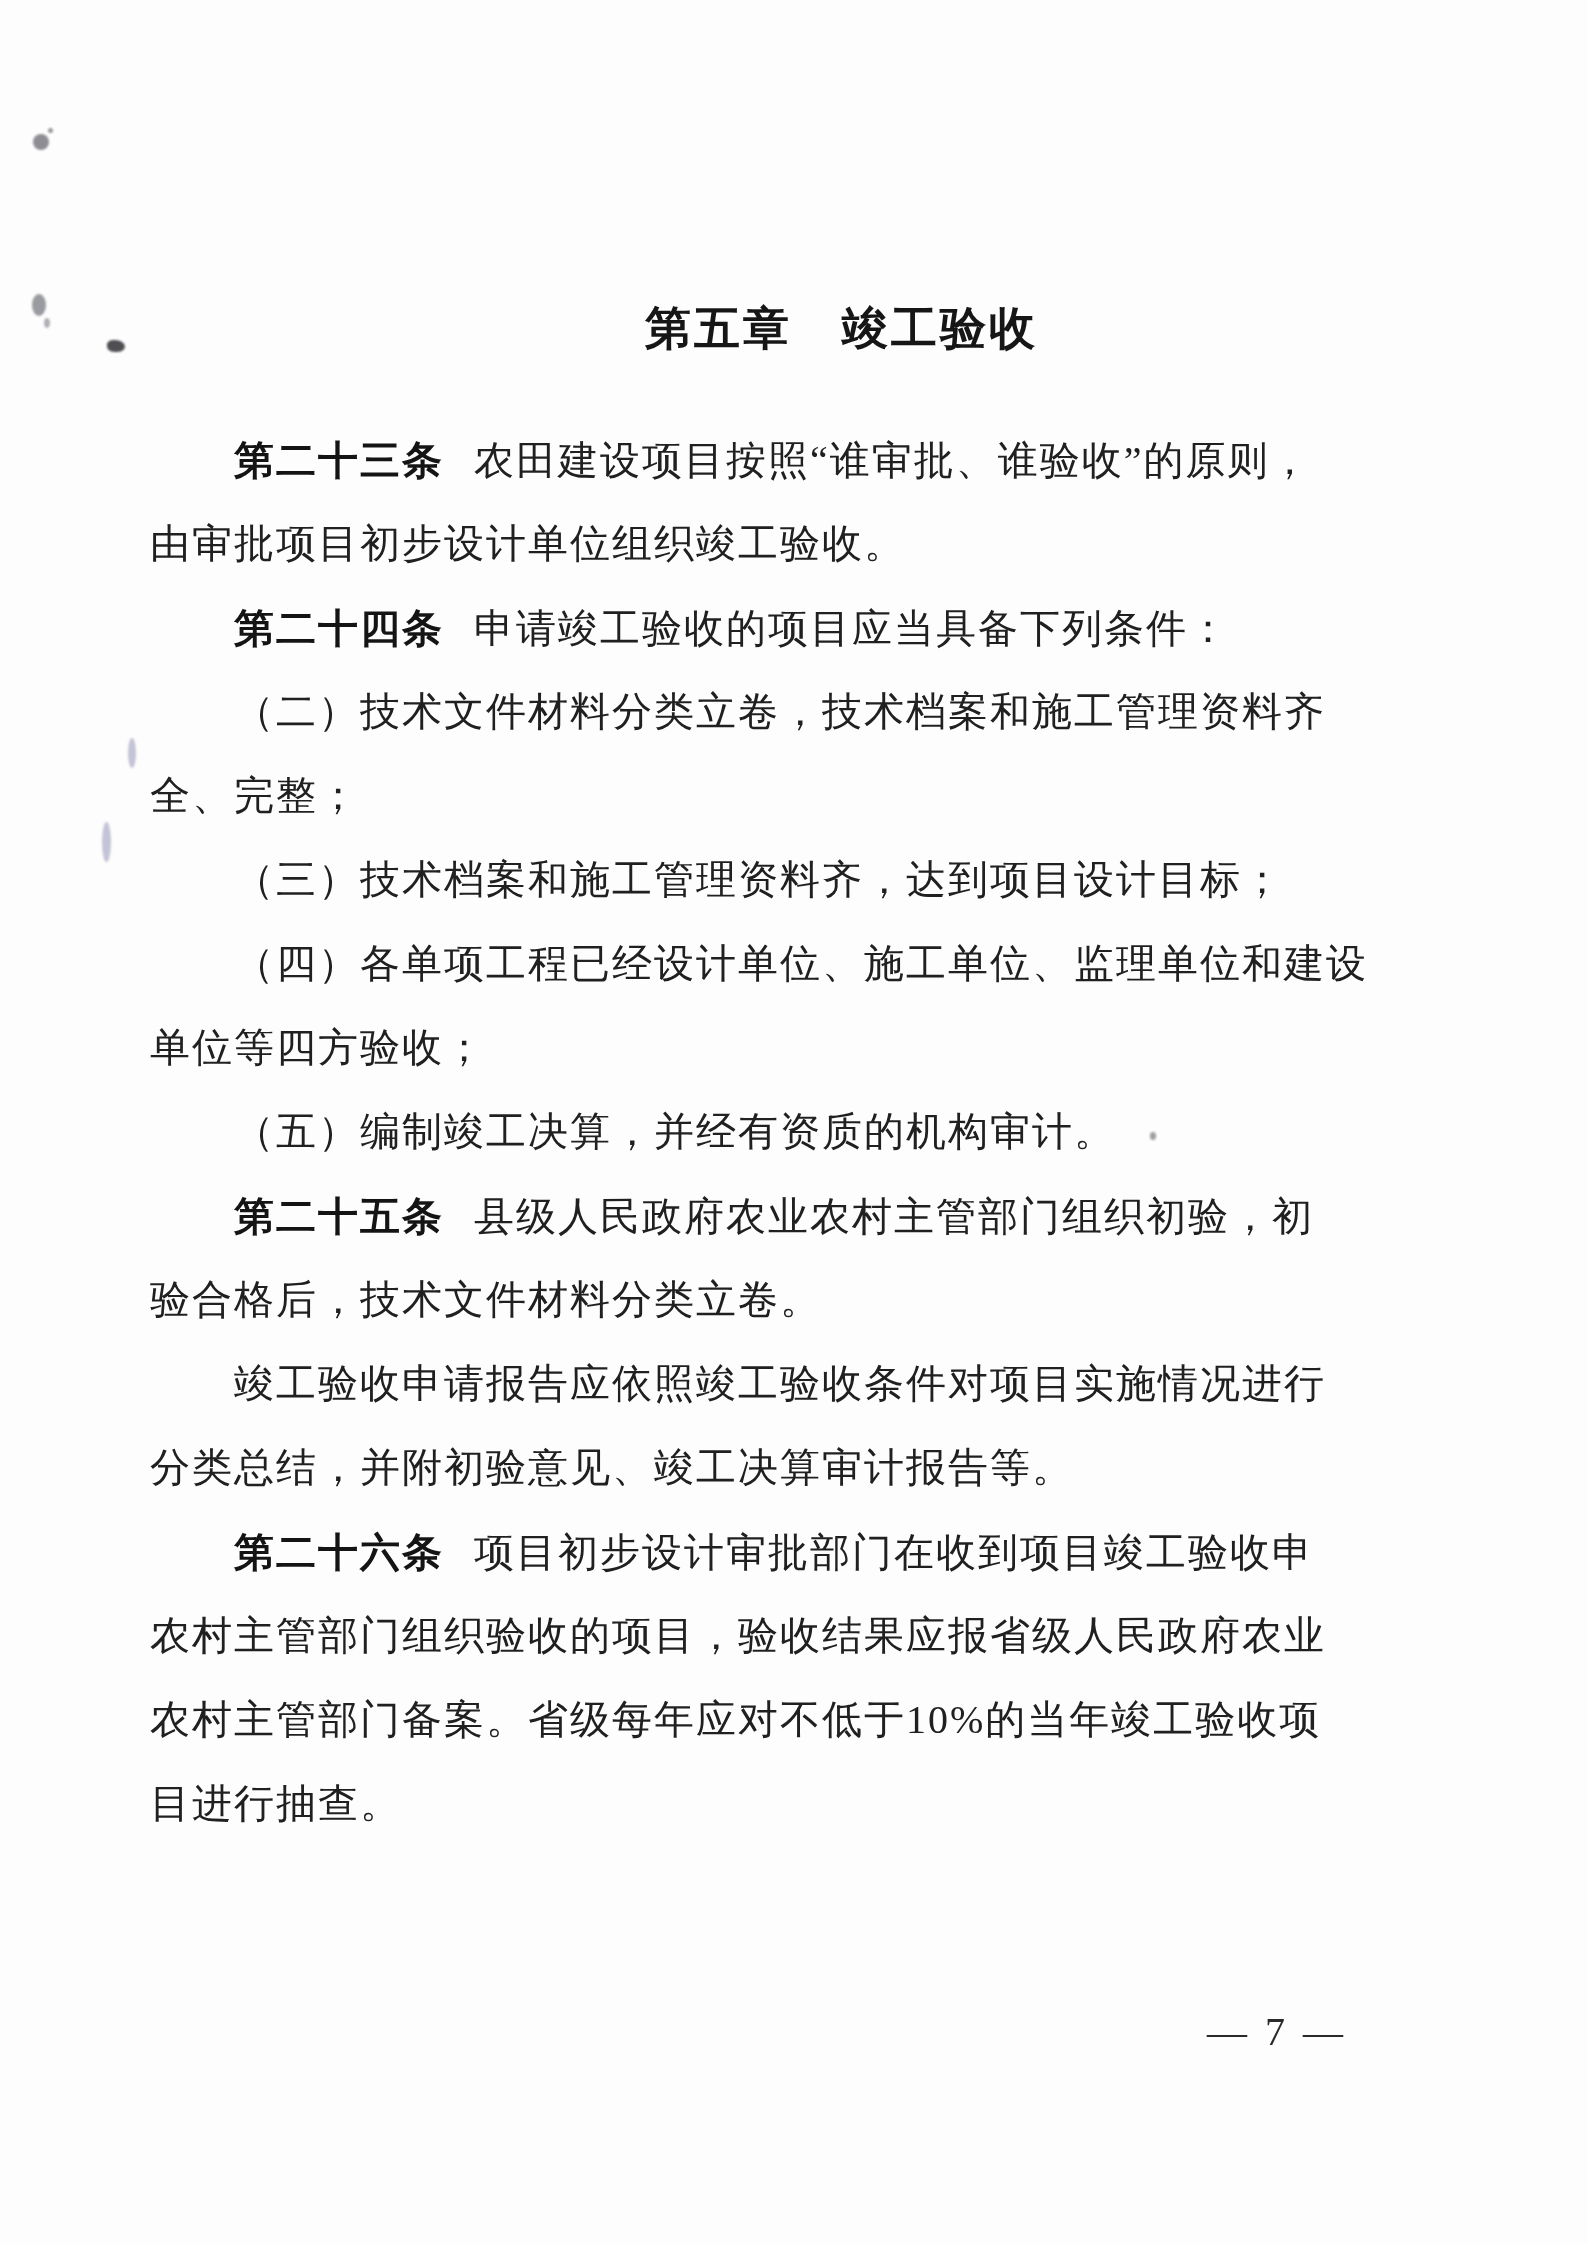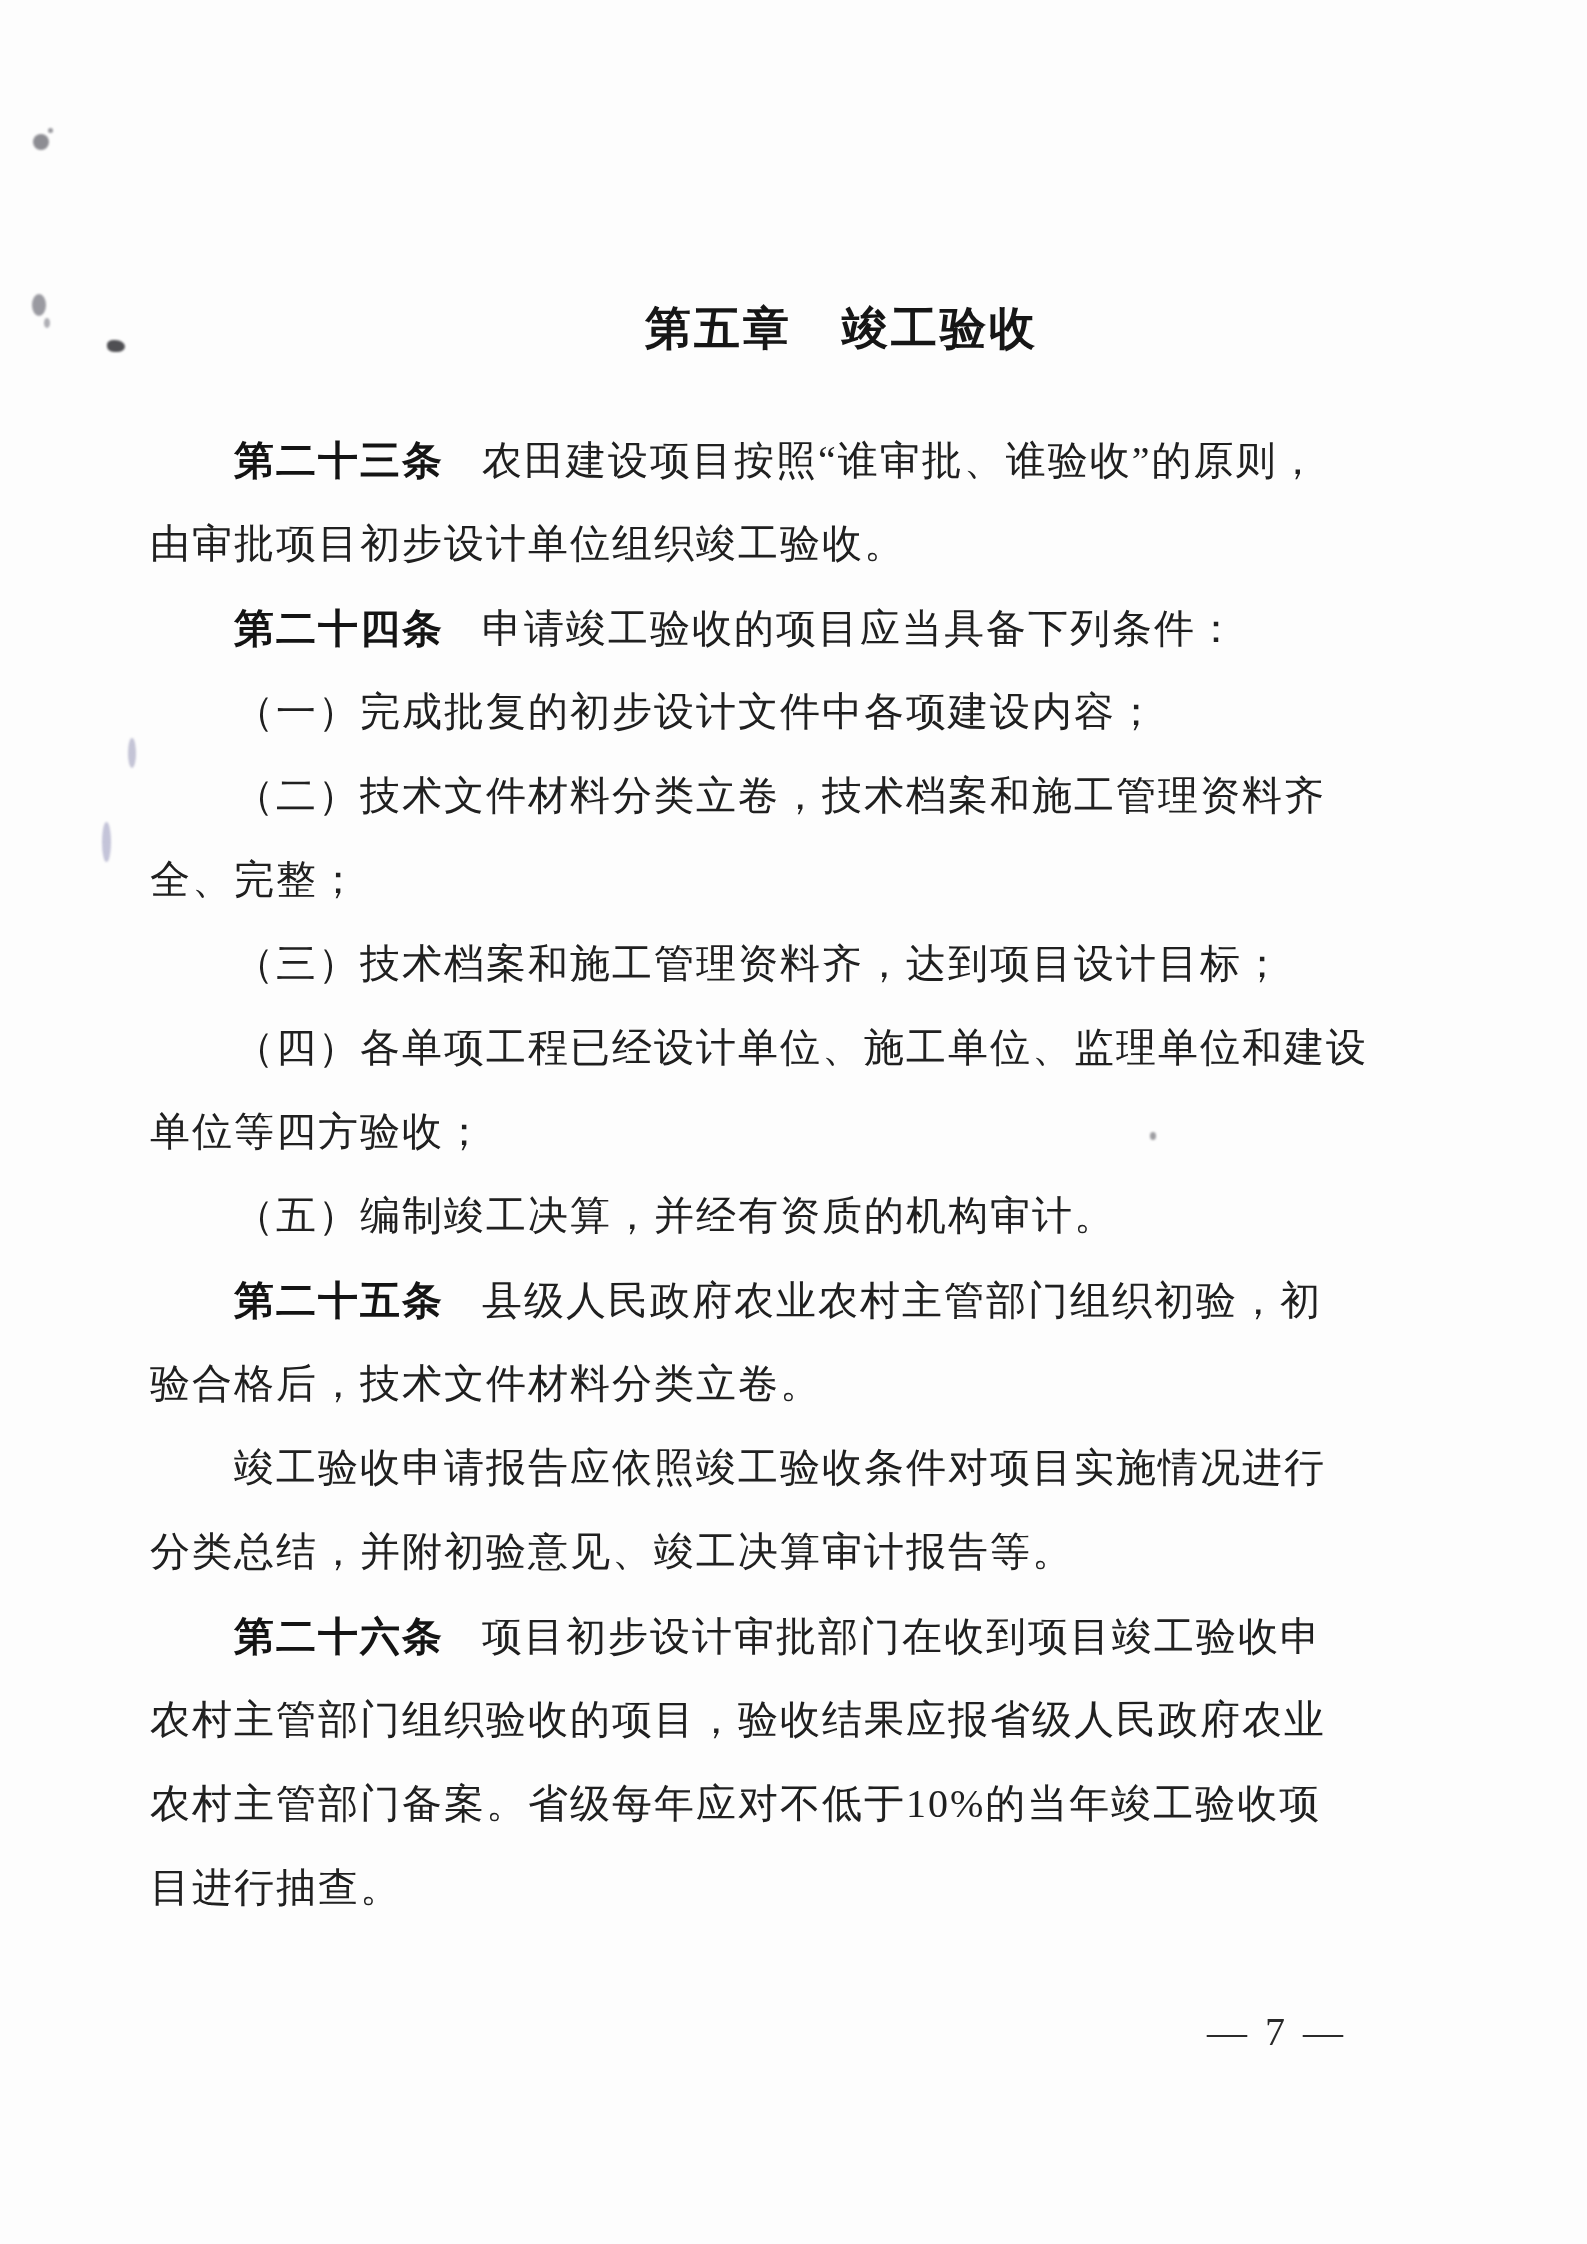--- a/index.html
+++ b/index.html
@@ -46,21 +46,21 @@
     white-space: nowrap;
     color: #202020;
   }
   .line.indent {
     padding-left: 84px;
   }
   .article-num {
     font-family: "Liberation Sans", sans-serif;
     font-weight: 700;
     color: #141414;
-    margin-right: 38px;
+    margin-right: 30px;
   }
   .body-text {
     font-family: "Liberation Serif", serif;
   }
   .page-footer {
     position: absolute;
     top: 2008px;
     right: 240px;
     font-size: 40px;
     letter-spacing: 4px;
@@ -98,21 +98,20 @@
 
   <div class="doc-title">
     <span>第五章</span>
     <span>竣工验收</span>
   </div>
 
   <div class="doc-body">
       <div class="line indent"><span class="article-num">第二十三条</span><span class="body-text">农田建设项目按照“谁审批、谁验收”的原则，</span></div>
       <div class="line"><span class="body-text">由审批项目初步设计单位组织竣工验收。</span></div>
       <div class="line indent"><span class="article-num">第二十四条</span><span class="body-text">申请竣工验收的项目应当具备下列条件：</span></div>
-      <div class="line indent"><span class="body-text">（一）完成批复的初步设计文件中各项建设内容；</span></div>
       <div class="line indent"><span class="body-text">（二）技术文件材料分类立卷，技术档案和施工管理资料齐</span></div>
       <div class="line"><span class="body-text">全、完整；</span></div>
       <div class="line indent"><span class="body-text">（三）技术档案和施工管理资料齐，达到项目设计目标；</span></div>
       <div class="line indent"><span class="body-text">（四）各单项工程已经设计单位、施工单位、监理单位和建设</span></div>
       <div class="line"><span class="body-text">单位等四方验收；</span></div>
       <div class="line indent"><span class="body-text">（五）编制竣工决算，并经有资质的机构审计。</span></div>
       <div class="line indent"><span class="article-num">第二十五条</span><span class="body-text">县级人民政府农业农村主管部门组织初验，初</span></div>
       <div class="line"><span class="body-text">验合格后，技术文件材料分类立卷。</span></div>
       <div class="line indent"><span class="body-text">竣工验收申请报告应依照竣工验收条件对项目实施情况进行</span></div>
       <div class="line"><span class="body-text">分类总结，并附初验意见、竣工决算审计报告等。</span></div>

